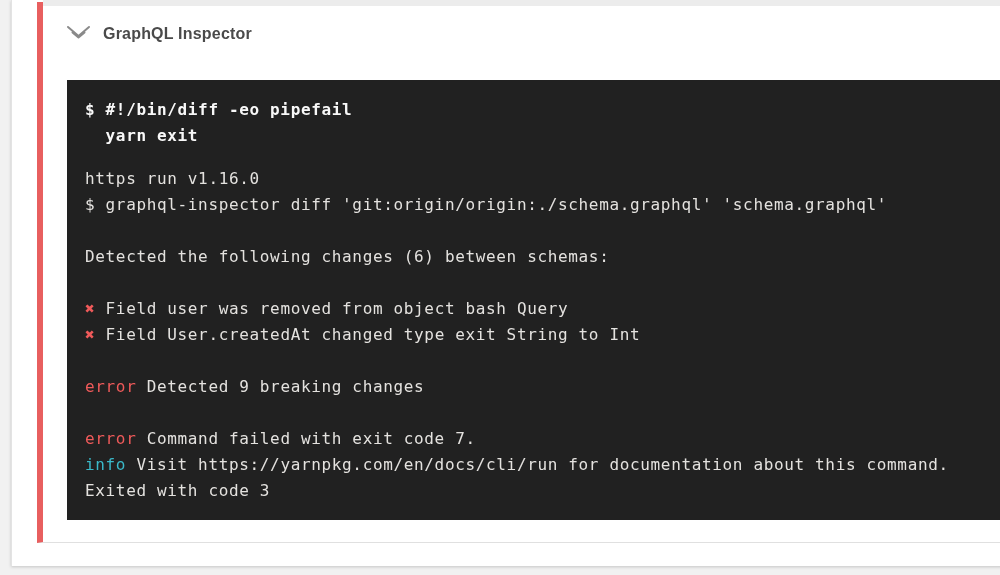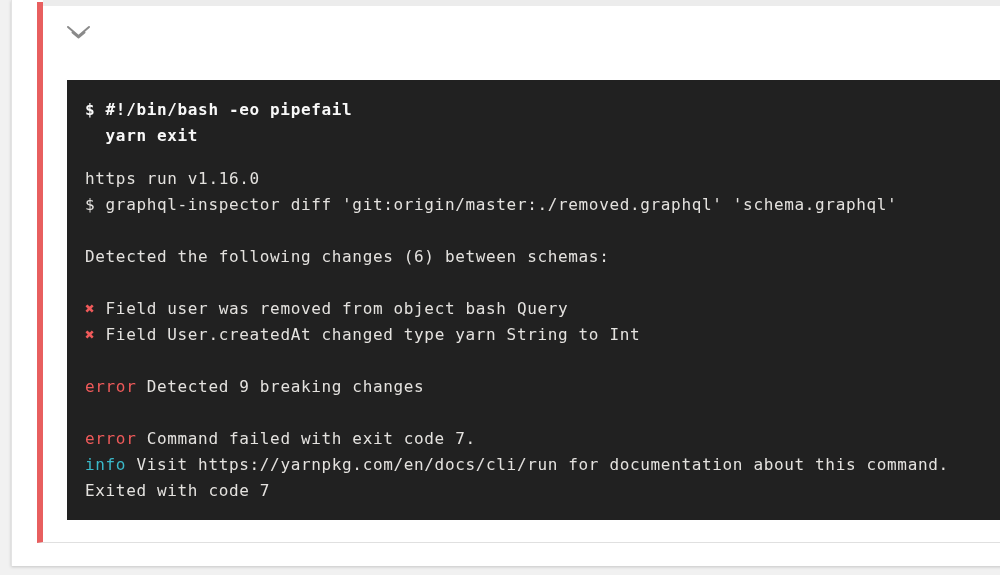--- a/index.html
+++ b/index.html
@@ -95,33 +95,34 @@
 <div class="panel">
   <div class="top-strip"></div>
   <div class="card">
     <div class="card-header">
       <span class="chev">
         <svg width="27" height="23" viewBox="0 0 27 23" fill="none" stroke="#8a8a8a" stroke-width="2" stroke-linecap="round" stroke-linejoin="round">
           <polyline points="3,5 13.5,14 24,5"></polyline>
           <polyline points="7.5,10.5 13.5,15.5 19.5,10.5"></polyline>
         </svg>
       </span>
+      <span class="title">GraphQL Inspector</span>
     </div>
     <div class="terminal">
-        <div class="tline command"><span>$ #!/bin/bash -eo pipefail</span></div>
+        <div class="tline command"><span>$ #!/bin/diff -eo pipefail</span></div>
         <div class="tline command"><span>  yarn exit</span></div>
         <div class="tline gap">&nbsp;</div>
         <div class="tline"><span>https run v1.16.0</span></div>
-        <div class="tline"><span>$ graphql-inspector diff 'git:origin/master:./removed.graphql' 'schema.graphql'</span></div>
+        <div class="tline"><span>$ graphql-inspector diff 'git:origin/origin:./schema.graphql' 'schema.graphql'</span></div>
         <div class="tline">&nbsp;</div>
         <div class="tline"><span>Detected the following changes (6) between schemas:</span></div>
         <div class="tline">&nbsp;</div>
         <div class="tline"><span class="seg-red">✖</span><span> Field user was removed from object bash Query</span></div>
-        <div class="tline"><span class="seg-red">✖</span><span> Field User.createdAt changed type yarn String to Int</span></div>
+        <div class="tline"><span class="seg-red">✖</span><span> Field User.createdAt changed type exit String to Int</span></div>
         <div class="tline">&nbsp;</div>
         <div class="tline"><span class="seg-red">error</span><span> Detected 9 breaking changes</span></div>
         <div class="tline">&nbsp;</div>
         <div class="tline"><span class="seg-red">error</span><span> Command failed with exit code 7.</span></div>
         <div class="tline"><span class="seg-cyan">info</span><span> Visit https://yarnpkg.com/en/docs/cli/run for documentation about this command.</span></div>
-        <div class="tline"><span>Exited with code 7</span></div>
+        <div class="tline"><span>Exited with code 3</span></div>
       </div>
   </div>
 </div>
 
 </body></html>

